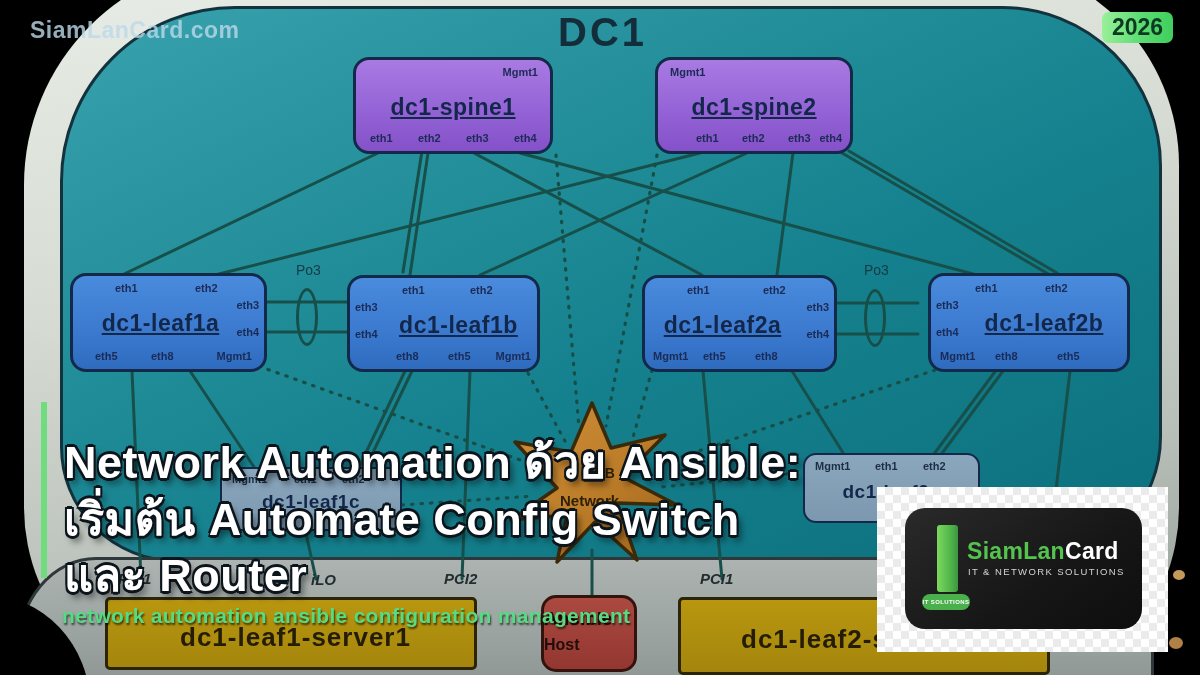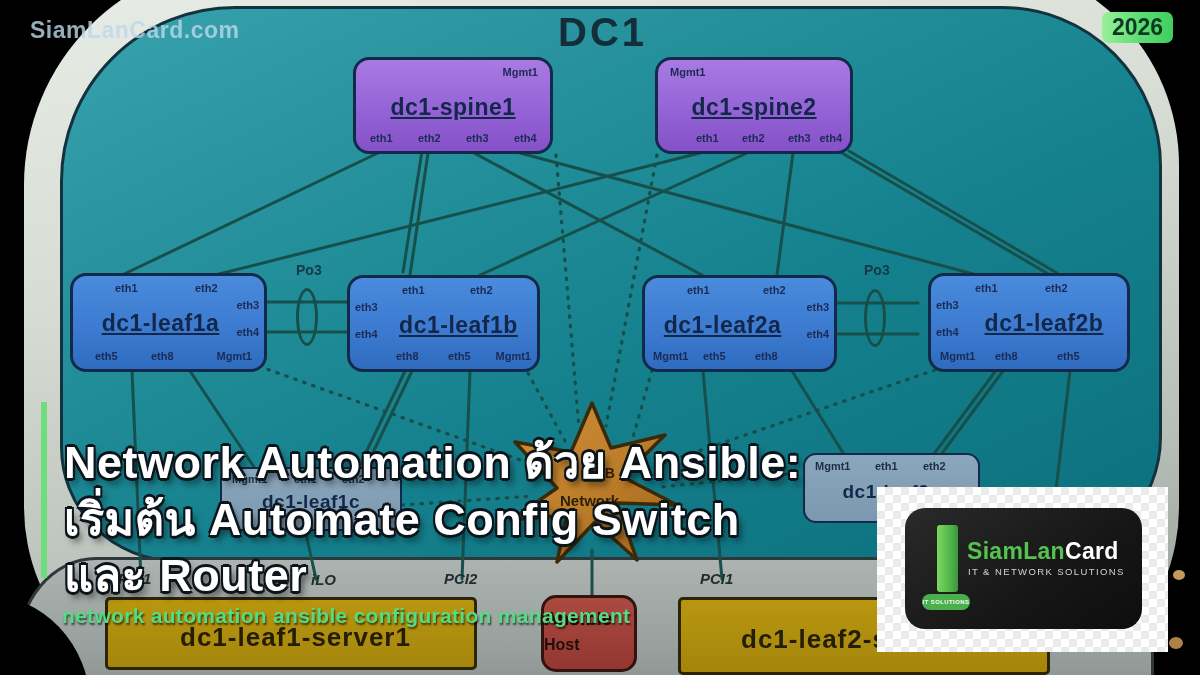--- a/index.html
+++ b/index.html
@@ -29,21 +29,21 @@
   .subleaf{background:linear-gradient(180deg,#8ba7bd 0%,#7b98b0 100%);border-radius:13px;border-width:2.5px;}
   .server{background:linear-gradient(180deg,#b8960f 0%,#a4860d 100%);border:3px solid #2b2405;border-radius:5px;padding-left:22px;}
   .host{background:linear-gradient(180deg,#aa4a41 0%,#943731 100%);border:3px solid #33130e;border-radius:15px;}
 
   .nname{position:absolute;left:0;right:0;text-align:center;font-weight:700;color:#13274a;letter-spacing:.5px;}
   .spine .nname,.leaf .nname{top:34px;font-size:23px;text-decoration:underline;}
   .subleaf .nname{font-size:19px;}
   .port{position:absolute;font-size:11px;font-weight:700;color:#1b2b55;white-space:nowrap;}
   .subleaf .port{color:#1c2f45;}
   .zlabel{font-size:15px;font-weight:700;font-style:italic;color:#232d30;z-index:6;text-align:right;}
-  .po3{font-size:14px;font-weight:700;color:#123c46;z-index:6;}
+  .po3{font-size:14px;font-weight:400;color:#123c46;z-index:6;}
   .oval{width:22px;height:58px;border:3.5px solid #174f48;border-radius:50%;background:transparent;z-index:5;}
 
   .servername{font-size:26px;font-weight:700;color:#241d04;letter-spacing:1px;white-space:nowrap;}
   .hosttxt{position:absolute;left:0;right:0;text-align:left;font-weight:700;color:#200e0a;}
 
   
   .star{z-index:5;}
   .startxt{font-weight:700;fill:#2e1f06;}
 
   

